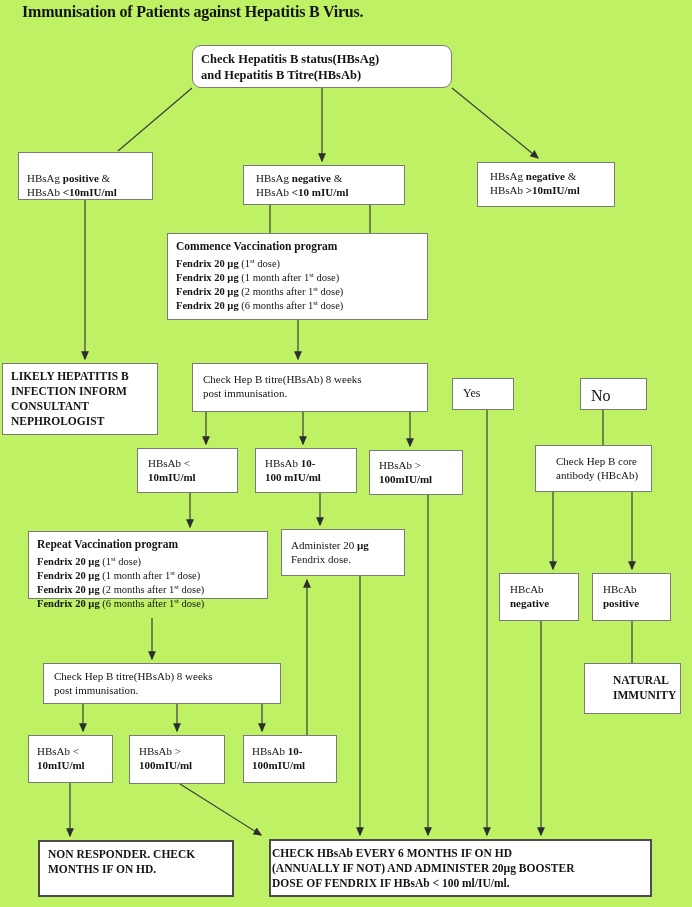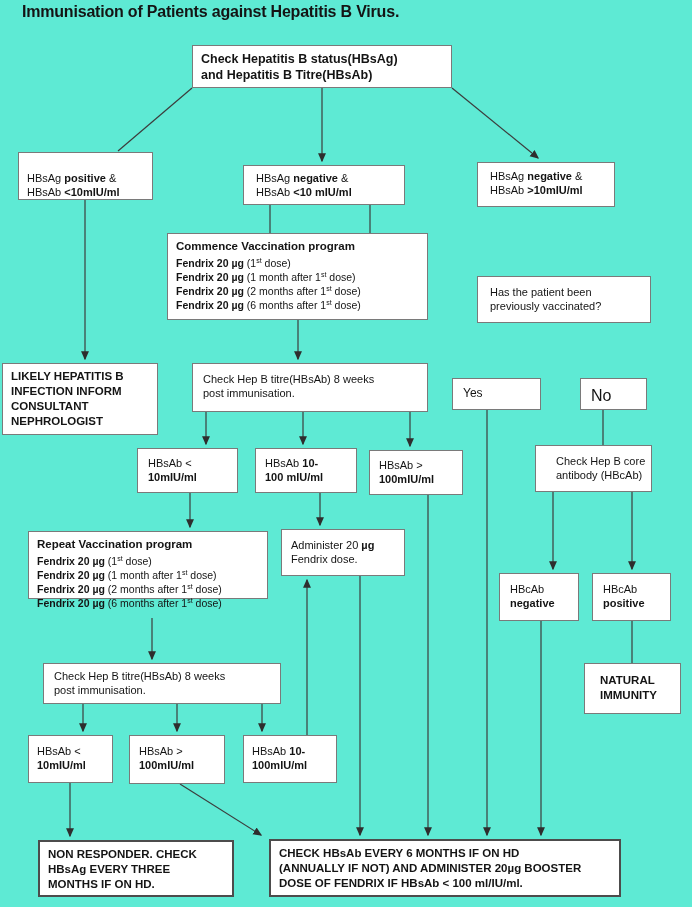--- a/index.html
+++ b/index.html
@@ -1,22 +1,22 @@
 <!DOCTYPE html>
 <html><head>
 <meta charset="utf-8">
 <style>
   html,body{margin:0;padding:0;background:#fff;}
-  .stage{position:relative;width:692px;height:907px;background:#5eead4;
-         font-family:Liberation Sans, sans-serif;color:#141414;overflow:hidden;}
+  .stage{position:relative;width:692px;height:907px;background:#bef264;
+         font-family:Liberation Serif, serif;color:#141414;overflow:hidden;}
   .title{position:absolute;left:22px;top:3px;font-size:16px;font-weight:bold;letter-spacing:-0.2px;}
   .node{position:absolute;background:#fff;border:1px solid #7a7a7a;box-sizing:border-box;
         padding:5px 8px;font-size:11px;line-height:1.3;z-index:2;}
   .node .ln{white-space:nowrap;}
-  .b{font-weight:bold;}
+  .b{font-weight:bold;border-radius:9px;}
   .boldbox{font-weight:bold;font-size:11.5px;}
   .heavy{border:2px solid #4c4c4c;}
   .fx{font-size:10.5px;line-height:1.33;}
   .hd{font-weight:bold;font-size:11.5px;margin-bottom:3px;}
   sup{font-size:7px;vertical-align:super;line-height:0;}
   svg.wires{position:absolute;left:0;top:0;z-index:1;}
 </style>
 </head>
 <body>
 
@@ -82,38 +82,34 @@
   </div>
 
   <div class="node" style="left:167px;top:233px;width:261px;height:87px;">
     <div class="hd ln">Commence Vaccination program</div>
     <div class="fx ln"><span class="b">Fendrix 20 µg</span><span> (1</span><sup>st</sup><span> dose)</span></div>
     <div class="fx ln"><span class="b">Fendrix 20 µg</span><span> (1 month after 1</span><sup>st</sup><span> dose)</span></div>
     <div class="fx ln"><span class="b">Fendrix 20 µg</span><span> (2 months after 1</span><sup>st</sup><span> dose)</span></div>
     <div class="fx ln"><span class="b">Fendrix 20 µg</span><span> (6 months after 1</span><sup>st</sup><span> dose)</span></div>
   </div>
 
-  <div class="node" style="left:477px;top:276px;width:174px;height:47px;padding:8px 12px;">
-    <div class="ln">Has the patient been</div>
-    <div class="ln">previously vaccinated?</div>
-  </div>
 
   <div class="node boldbox" style="left:2px;top:363px;width:156px;height:72px;">
     <div class="ln">LIKELY HEPATITIS B</div>
     <div class="ln">INFECTION INFORM</div>
     <div class="ln">CONSULTANT</div>
     <div class="ln">NEPHROLOGIST</div>
   </div>
 
   <div class="node" style="left:192px;top:363px;width:236px;height:49px;padding:8px 10px;">
     <div class="ln">Check Hep B titre(HBsAb) 8 weeks</div>
     <div class="ln">post immunisation.</div>
   </div>
 
-  <div class="node" style="left:452px;top:378px;width:89px;height:32px;padding:7px 10px;font-size:12px;">
+  <div class="node" style="left:452px;top:378px;width:62px;height:32px;padding:7px 10px;font-size:12px;">
     <div class="ln">Yes</div>
   </div>
 
   <div class="node" style="left:580px;top:378px;width:67px;height:32px;padding:7px 10px;font-size:16px;">
     <div class="ln">No</div>
   </div>
 
   <div class="node" style="left:137px;top:448px;width:101px;height:45px;padding:7px 10px;">
     <div class="ln">HBsAb &lt;</div>
     <div class="ln b">10mIU/ml</div>
@@ -150,21 +146,21 @@
   <div class="node" style="left:499px;top:573px;width:80px;height:48px;padding:8px 10px;">
     <div class="ln">HBcAb</div>
     <div class="ln b">negative</div>
   </div>
 
   <div class="node" style="left:592px;top:573px;width:79px;height:48px;padding:8px 10px;">
     <div class="ln">HBcAb</div>
     <div class="ln b">positive</div>
   </div>
 
-  <div class="node boldbox" style="left:584px;top:663px;width:97px;height:51px;padding:9px 15px;">
+  <div class="node boldbox" style="left:584px;top:663px;width:97px;height:51px;padding:9px 28px;">
     <div class="ln">NATURAL</div>
     <div class="ln">IMMUNITY</div>
   </div>
 
   <div class="node" style="left:43px;top:663px;width:238px;height:41px;padding:5px 10px;">
     <div class="ln">Check Hep B titre(HBsAb) 8 weeks</div>
     <div class="ln">post immunisation.</div>
   </div>
 
   <div class="node" style="left:28px;top:735px;width:85px;height:48px;padding:8px 8px;">
@@ -177,23 +173,22 @@
     <div class="ln b">100mIU/ml</div>
   </div>
 
   <div class="node" style="left:243px;top:735px;width:94px;height:48px;padding:8px 8px;">
     <div class="ln"><span>HBsAb </span><span class="b">10-</span></div>
     <div class="ln b">100mIU/ml</div>
   </div>
 
   <div class="node boldbox heavy" style="left:38px;top:840px;width:196px;height:57px;">
     <div class="ln">NON RESPONDER. CHECK</div>
-    <div class="ln">HBsAg EVERY THREE</div>
     <div class="ln">MONTHS IF ON HD.</div>
   </div>
 
-  <div class="node boldbox heavy" style="left:269px;top:839px;width:352px;height:58px;padding:5px 8px;">
+  <div class="node boldbox heavy" style="left:269px;top:839px;width:383px;height:58px;padding:5px 1px;">
     <div class="ln">CHECK HBsAb EVERY 6 MONTHS IF ON HD</div>
     <div class="ln">(ANNUALLY IF NOT) AND ADMINISTER 20µg BOOSTER</div>
     <div class="ln">DOSE OF FENDRIX IF HBsAb &lt; 100 ml/IU/ml.</div>
   </div>
 
 </div>
 
 </body></html>

